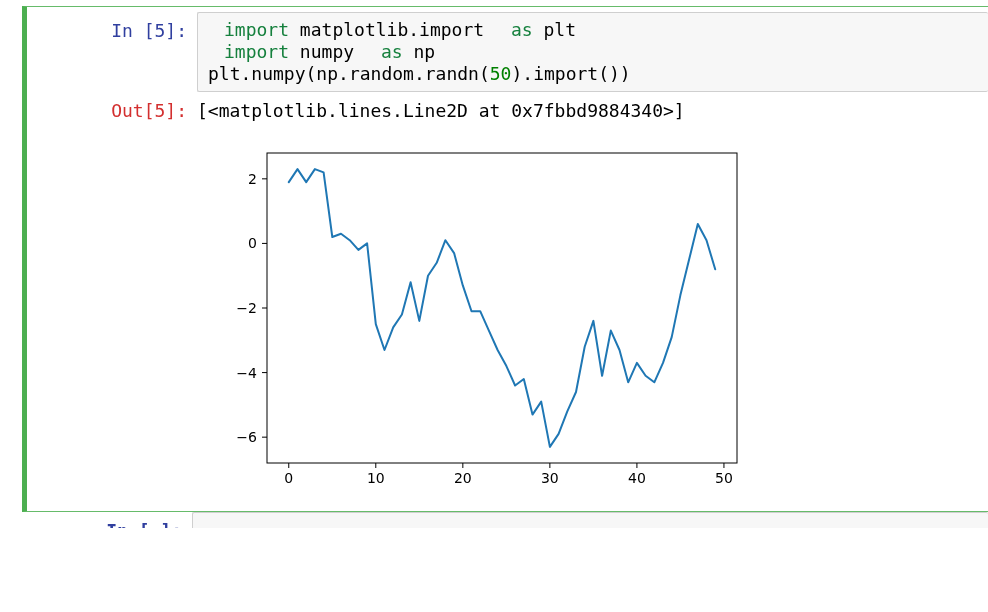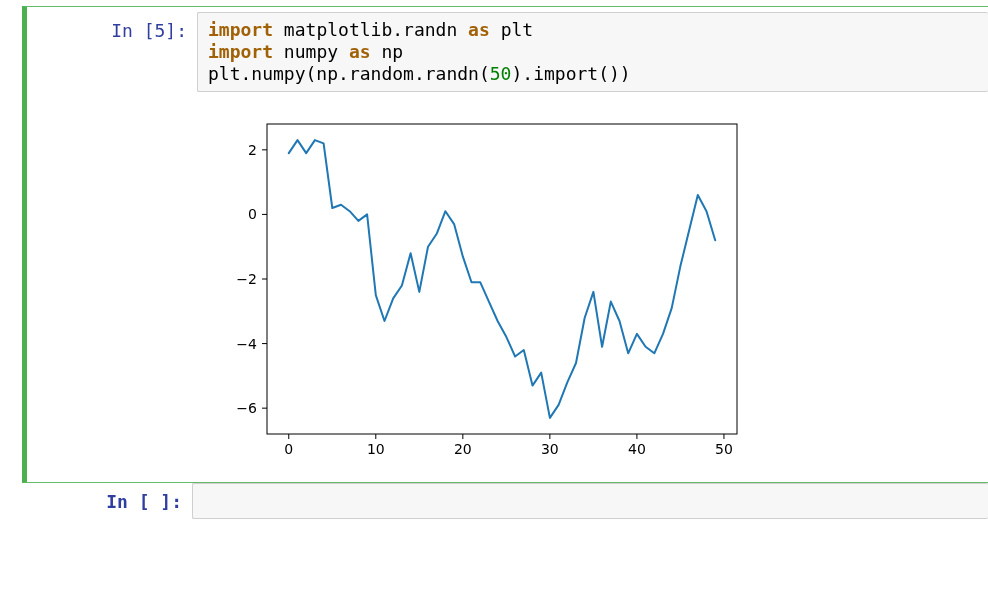--- a/index.html
+++ b/index.html
@@ -54,21 +54,21 @@
     flex: 1;
     background: #f7f7f7;
     border: 1px solid #cfcfcf;
     border-right: none;
     border-radius: 2px;
     padding: 6px 10px;
     font-family: inherit;
     white-space: pre;
     line-height: 22px;
   }
-  .k-key { color: #a16207; font-weight: bold; }
+  .k-key { color: #15803d; font-weight: normal; margin-left: 16px; }
   .k-mod { color: #000; }
   .k-num { color: #008000; }
   .output-text {
     flex: 1;
     padding: 8px 10px 0 0;
     font-family: inherit;
     white-space: pre;
   }
   .chart-wrap {
     flex: 1;
@@ -87,25 +87,29 @@
 </style>
 </head>
 <body>
 
 <div class="notebook">
 
   <div class="cell selected">
 
     <div class="row">
       <div class="prompt prompt-in">In [5]:</div>
-      <div class="input-area"><span class="k-key">import</span><span class="k-mod"> matplotlib.randn </span><span class="k-key">as</span><span class="k-mod"> plt</span><span>
+      <div class="input-area"><span class="k-key">import</span><span class="k-mod"> matplotlib.import </span><span class="k-key">as</span><span class="k-mod"> plt</span><span>
 </span><span class="k-key">import</span><span class="k-mod"> numpy </span><span class="k-key">as</span><span class="k-mod"> np</span><span>
 </span><span class="k-mod">plt.numpy(np.random.randn(</span><span class="k-num">50</span><span class="k-mod">).import())</span></div>
     </div>
 
+    <div class="row">
+      <div class="prompt prompt-out">Out[5]:</div>
+      <div class="output-text">[&lt;matplotlib.lines.Line2D at 0x7fbbd9884340&gt;]</div>
+    </div>
 
     <div class="row">
       <div class="prompt"></div>
       <div class="chart-wrap">
         <svg class="chart" id="chart" width="560" height="370">
             <rect x="70" y="20" width="470" height="310" fill="none" stroke="#000" stroke-width="1"></rect>
             <line x1="70" x2="65" y1="304.1666666666667" y2="304.1666666666667" stroke="#000"></line>
             <text x="60" y="309.1666666666667" text-anchor="end" font-size="14" font-family="DejaVu Sans, Arial">−6</text>
             <line x1="70" x2="65" y1="239.58333333333331" y2="239.58333333333331" stroke="#000"></line>
             <text x="60" y="244.58333333333331" text-anchor="end" font-size="14" font-family="DejaVu Sans, Arial">−4</text>

